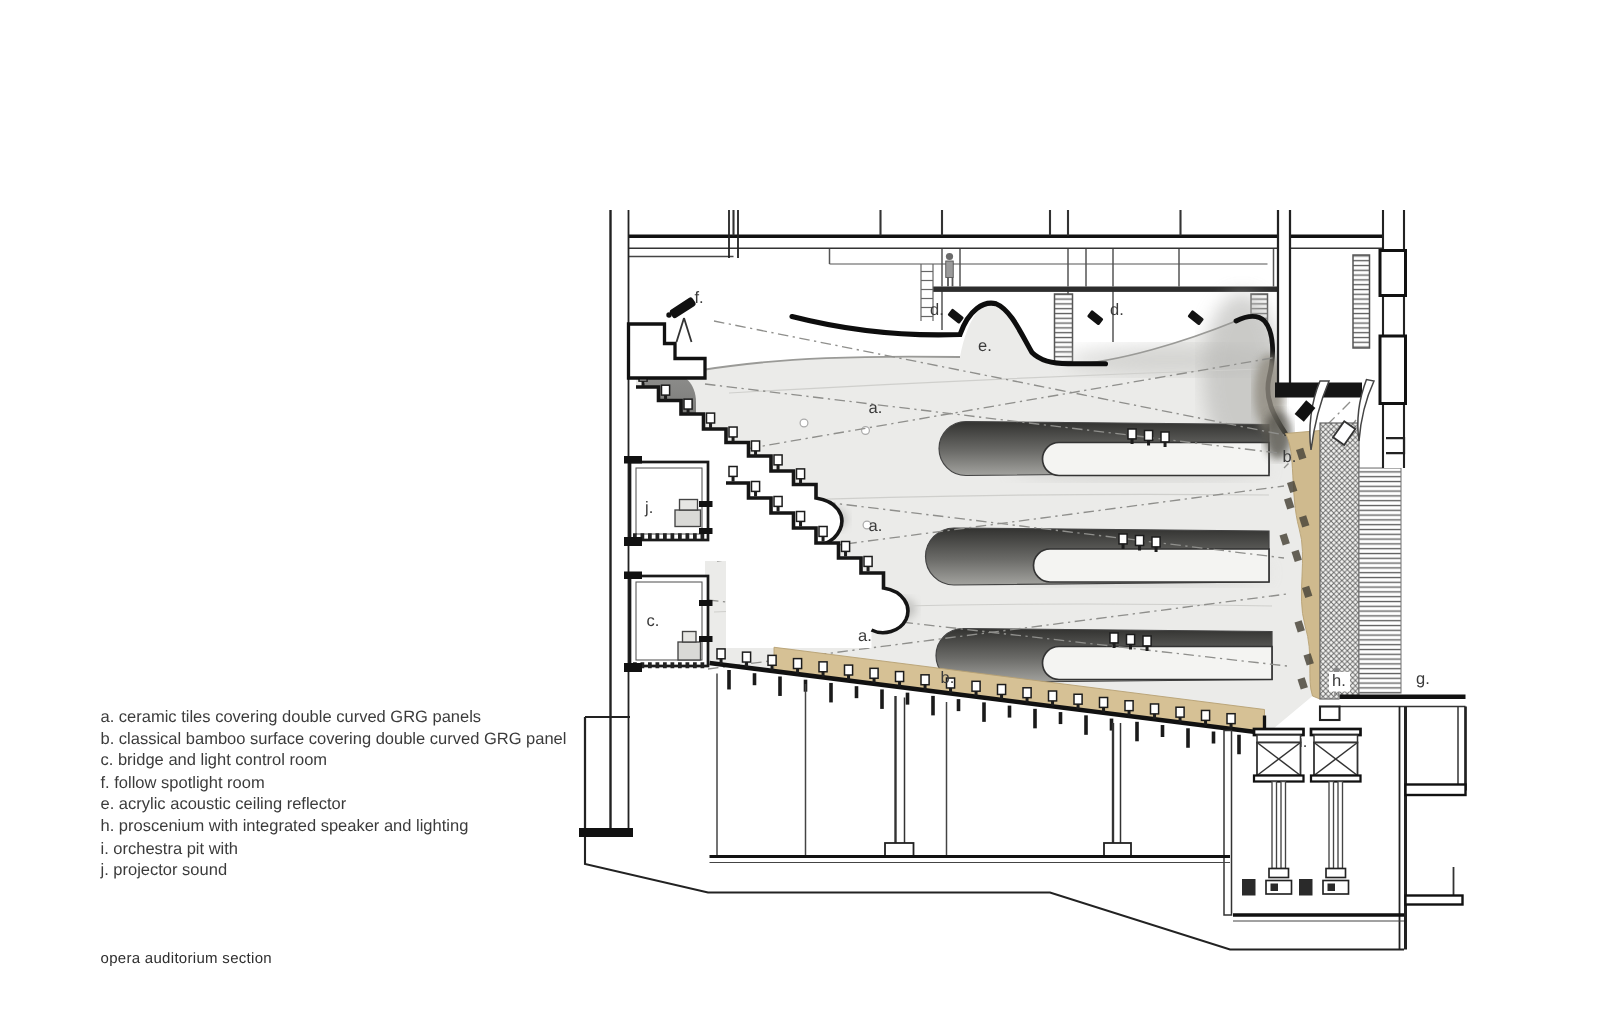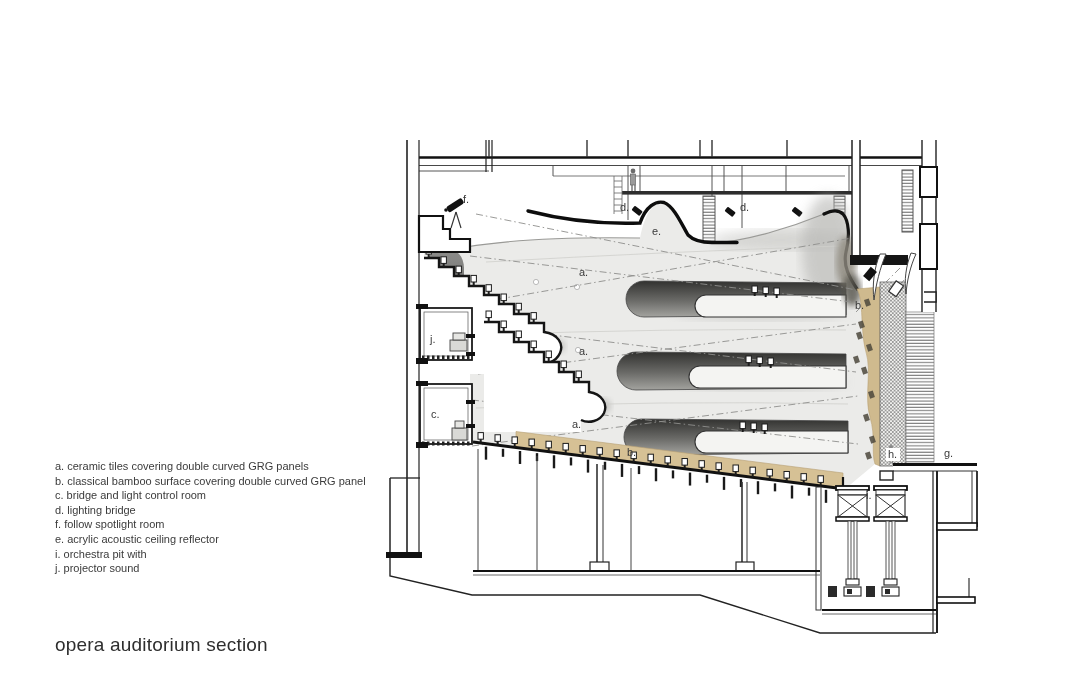--- a/index.html
+++ b/index.html
@@ -1,22 +1,22 @@
 <!DOCTYPE html>
 <html><head>
 <meta charset="utf-8">
 <style>
   html,body{margin:0;padding:0;background:#ffffff;}
   #canvas{position:relative;width:1080px;height:674px;background:#fff;overflow:hidden;
           font-family:"Liberation Sans", sans-serif;}
   #drawing-svg{position:absolute;left:0;top:0;}
-  #legend{position:absolute;left:55px;top:459px;margin:0;padding:0;list-style:none;}
+  #legend{position:absolute;left:55px;top:459px;margin:12px;padding:0;list-style:none;}
   #legend li{font-size:11px;line-height:14.6px;color:#3b3b3b;white-space:nowrap;}
   #legend .lk{color:#3b3b3b;}
-  #page-title{position:absolute;left:55px;top:634px;font-size:19px;color:#2e2e2e;letter-spacing:.2px;}
+  #page-title{position:absolute;left:67px;top:634px;font-size:10px;color:#2e2e2e;letter-spacing:.2px;}
   .dlabel{position:absolute;font-size:11px;color:#3a3a3a;}
   .chip{background:#ffffff;padding:0 3px 1px 2px;}
 </style>
 </head>
 <body>
 
 <div id="canvas">
 
 <svg id="drawing-svg" width="1080" height="674" viewBox="0 0 1080 674">
   <defs>
@@ -426,22 +426,22 @@
       <span class="dlabel" style="left: 627px; top: 446px;">b.</span>
       <span class="dlabel chip" style="left: 886px; top: 448px;">h.</span>
       <span class="dlabel" style="left: 944px; top: 447px;">g.</span>
       <span class="dlabel" style="left: 866px; top: 489px;">i.</span>
     </div>
 
 <ul id="legend">
       <li><span class="lk">a.</span><span> ceramic tiles covering double curved GRG panels</span></li>
       <li><span class="lk">b.</span><span> classical bamboo surface covering double curved GRG panel</span></li>
       <li><span class="lk">c.</span><span> bridge and light control room</span></li>
-      <li><span class="lk">d.</span><span> lighting bridge</span></li>
       <li><span class="lk">f.</span><span> follow spotlight room</span></li>
       <li><span class="lk">e.</span><span> acrylic acoustic ceiling reflector</span></li>
+      <li><span class="lk">h.</span><span> proscenium with integrated speaker and lighting</span></li>
       <li><span class="lk">i.</span><span> orchestra pit with</span></li>
       <li><span class="lk">j.</span><span> projector sound</span></li>
     </ul>
 
 <div id="page-title">opera auditorium section</div>
 
 </div>
 
 </body></html>

